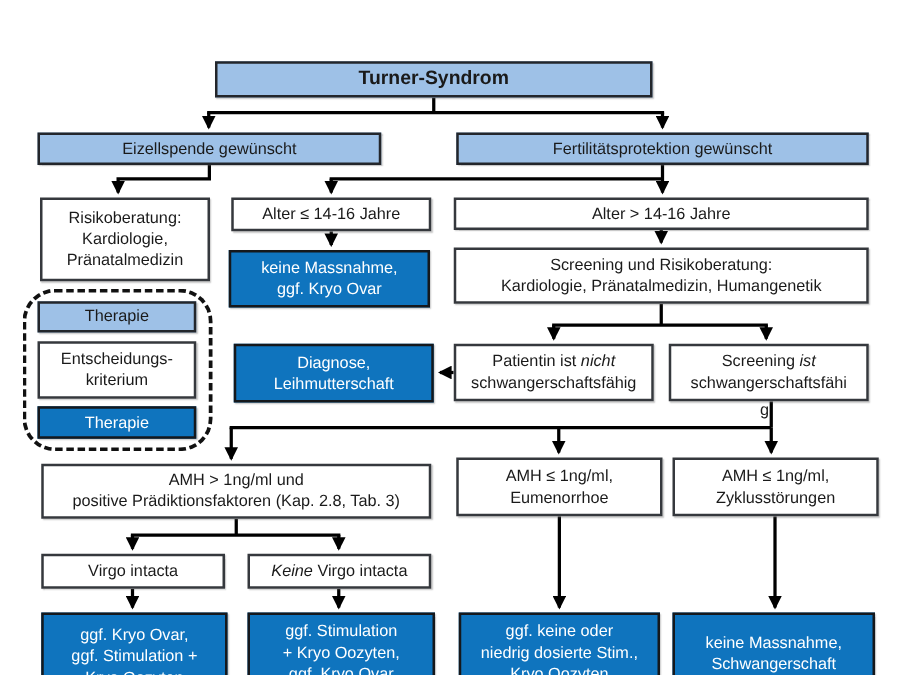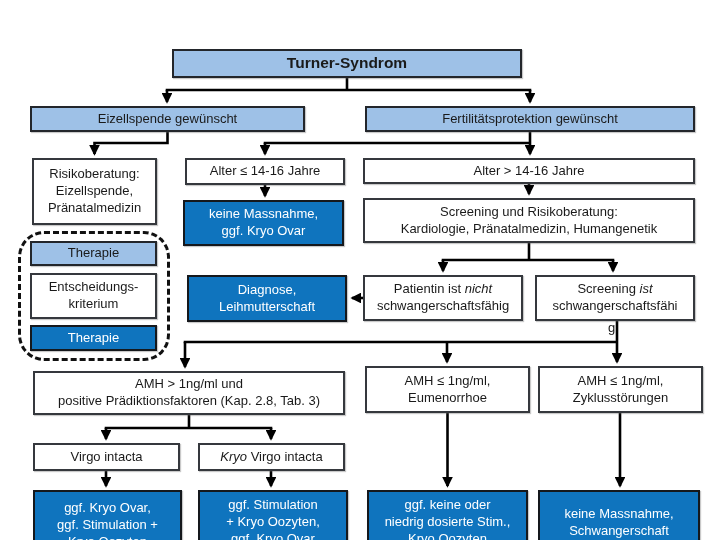--- a/index.html
+++ b/index.html
@@ -86,23 +86,23 @@
     <div>Turner-Syndrom</div>
   </div>
 
   <div class="box blue-light" style="left:30px;top:73px;width:275px;height:26px;">
     <div>Eizellspende gewünscht</div>
   </div>
   <div class="box blue-light" style="left:365px;top:73px;width:330px;height:26px;">
     <div>Fertilitätsprotektion gewünscht</div>
   </div>
 
-  <div class="box white" style="left:32px;top:125px;width:125px;height:67px;">
+  <div class="box white" style="left:32px;top:125px;width:136px;height:67px;">
     <div>Risikoberatung:</div>
-    <div>Eizellspende,</div>
+    <div>Kardiologie,</div>
     <div>Pränatalmedizin</div>
   </div>
   <div class="box white" style="left:185px;top:125px;width:160px;height:27px;">
     <div>Alter ≤ 14-16 Jahre</div>
   </div>
   <div class="box white" style="left:363px;top:125px;width:332px;height:26px;">
     <div>Alter &gt; 14-16 Jahre</div>
   </div>
 
   <div class="box blue-dark" style="left:183px;top:167px;width:161px;height:46px;">
@@ -150,21 +150,21 @@
   </div>
   <div class="box white" style="left:538px;top:333px;width:165px;height:47px;">
     <div>AMH ≤ 1ng/ml,</div>
     <div>Zyklusstörungen</div>
   </div>
 
   <div class="box white" style="left:33px;top:410px;width:147px;height:28px;">
     <div>Virgo intacta</div>
   </div>
   <div class="box white" style="left:198px;top:410px;width:147px;height:28px;">
-    <div><em>Kryo</em><span> Virgo intacta</span></div>
+    <div><em>Keine</em><span> Virgo intacta</span></div>
   </div>
 
   <div class="box blue-dark" style="left:33px;top:457px;width:149px;height:71px;">
     <div>ggf. Kryo Ovar,</div>
     <div>ggf. Stimulation +</div>
     <div>Kryo Oozyten</div>
   </div>
   <div class="box blue-dark" style="left:198px;top:457px;width:150px;height:65px;">
     <div>ggf. Stimulation</div>
     <div>+ Kryo Oozyten,</div>

